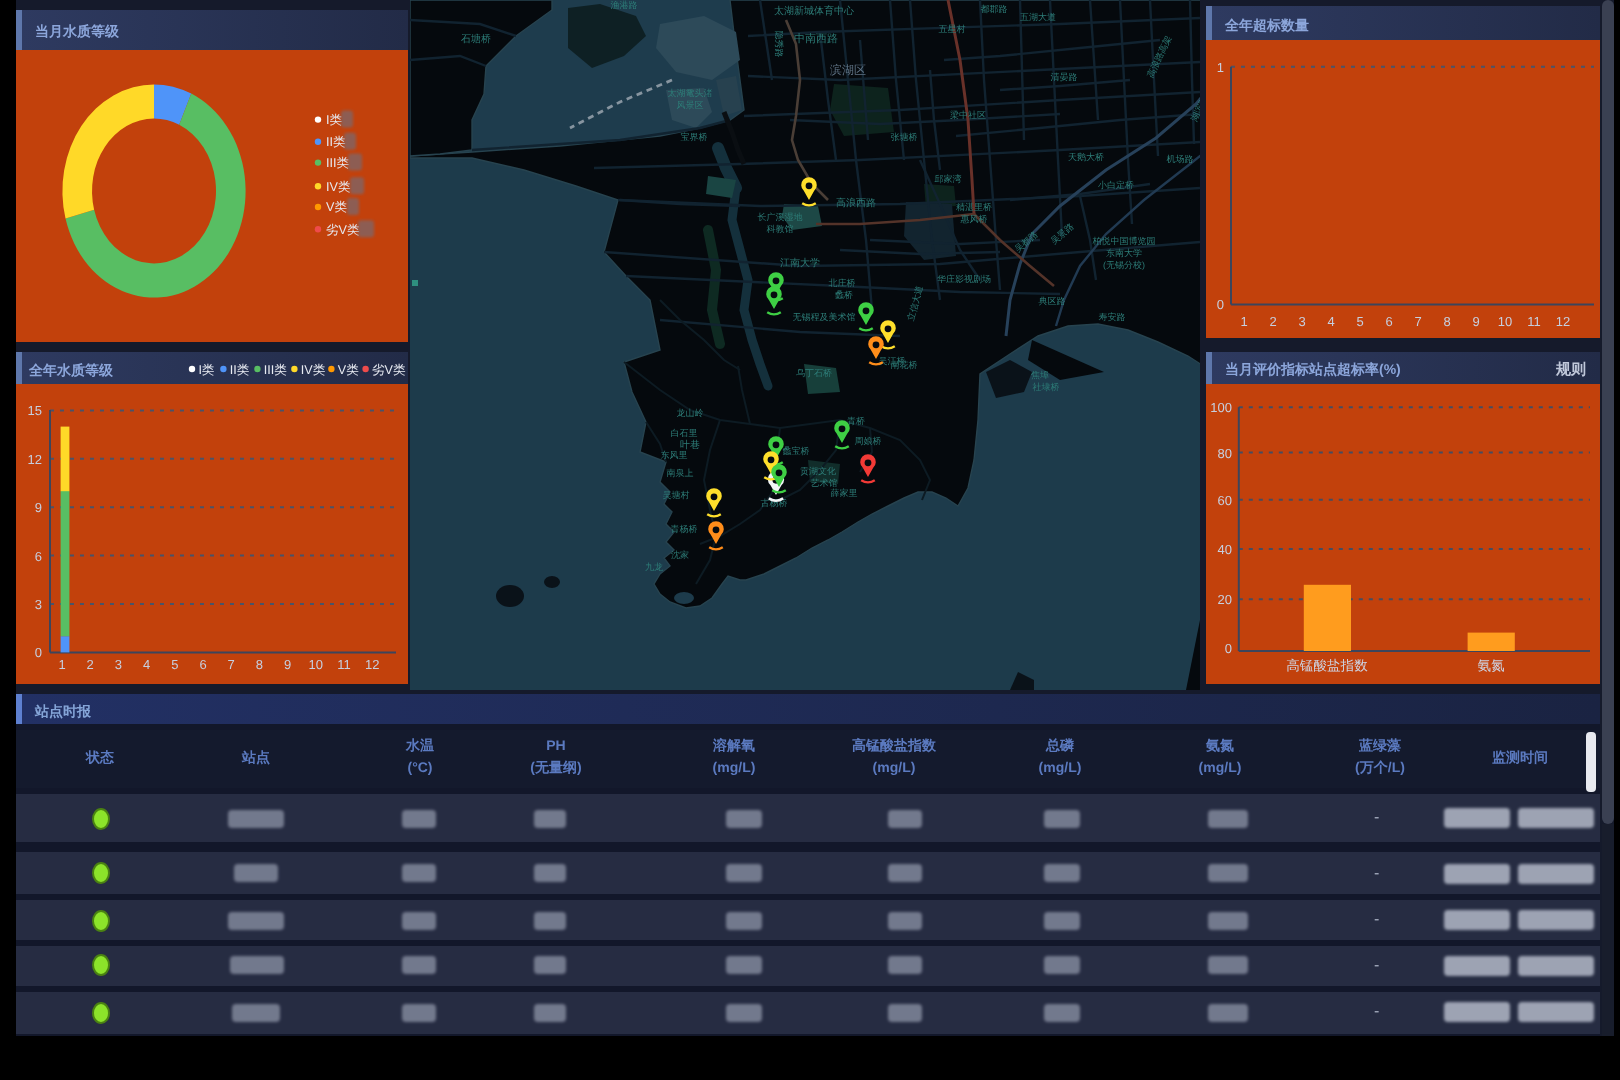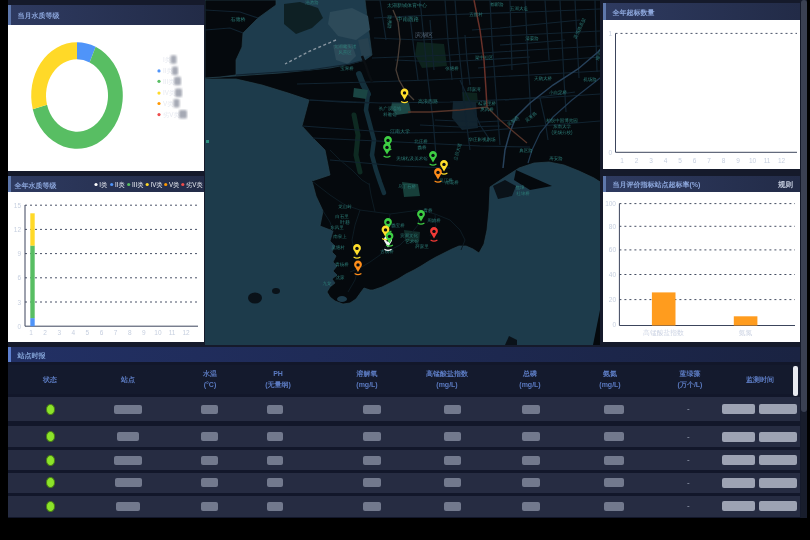--- a/index.html
+++ b/index.html
@@ -1,17 +1,17 @@
 <!DOCTYPE html>
 <html><head><meta charset="utf-8">
 <style>
 * { margin:0; padding:0; box-sizing:border-box; }
 body { width:810px; height:540px; background:#000; font-family:"Liberation Sans",sans-serif; overflow:hidden; position:relative; }
 #dash { position:absolute; left:8px; top:0; width:799px; height:518px; background:#151a2b; }
-.panel { position:absolute; background:#ffffff; }
+.panel { position:absolute; background:#c2410c; }
 .phead { position:absolute; left:0; top:0; width:100%; background:linear-gradient(90deg,#2e3a60,#222b47); border-left:3px solid #5e77ab; }
 .ptitle { position:absolute; left:6.5px; color:#8ca6db; font-size:7px; font-weight:bold; }
 .th { position:absolute; color:#5b7ac0; font-size:7px; font-weight:bold; text-align:center; line-height:1.6; }
 </style></head>
 <body>
 <div id="dash">
 
   <div class="panel" style="left:0;top:5px;width:196px;height:166px">
     <div class="phead" style="height:20px">
         <div class="ptitle" style="top:6px">当月水质等级</div>

